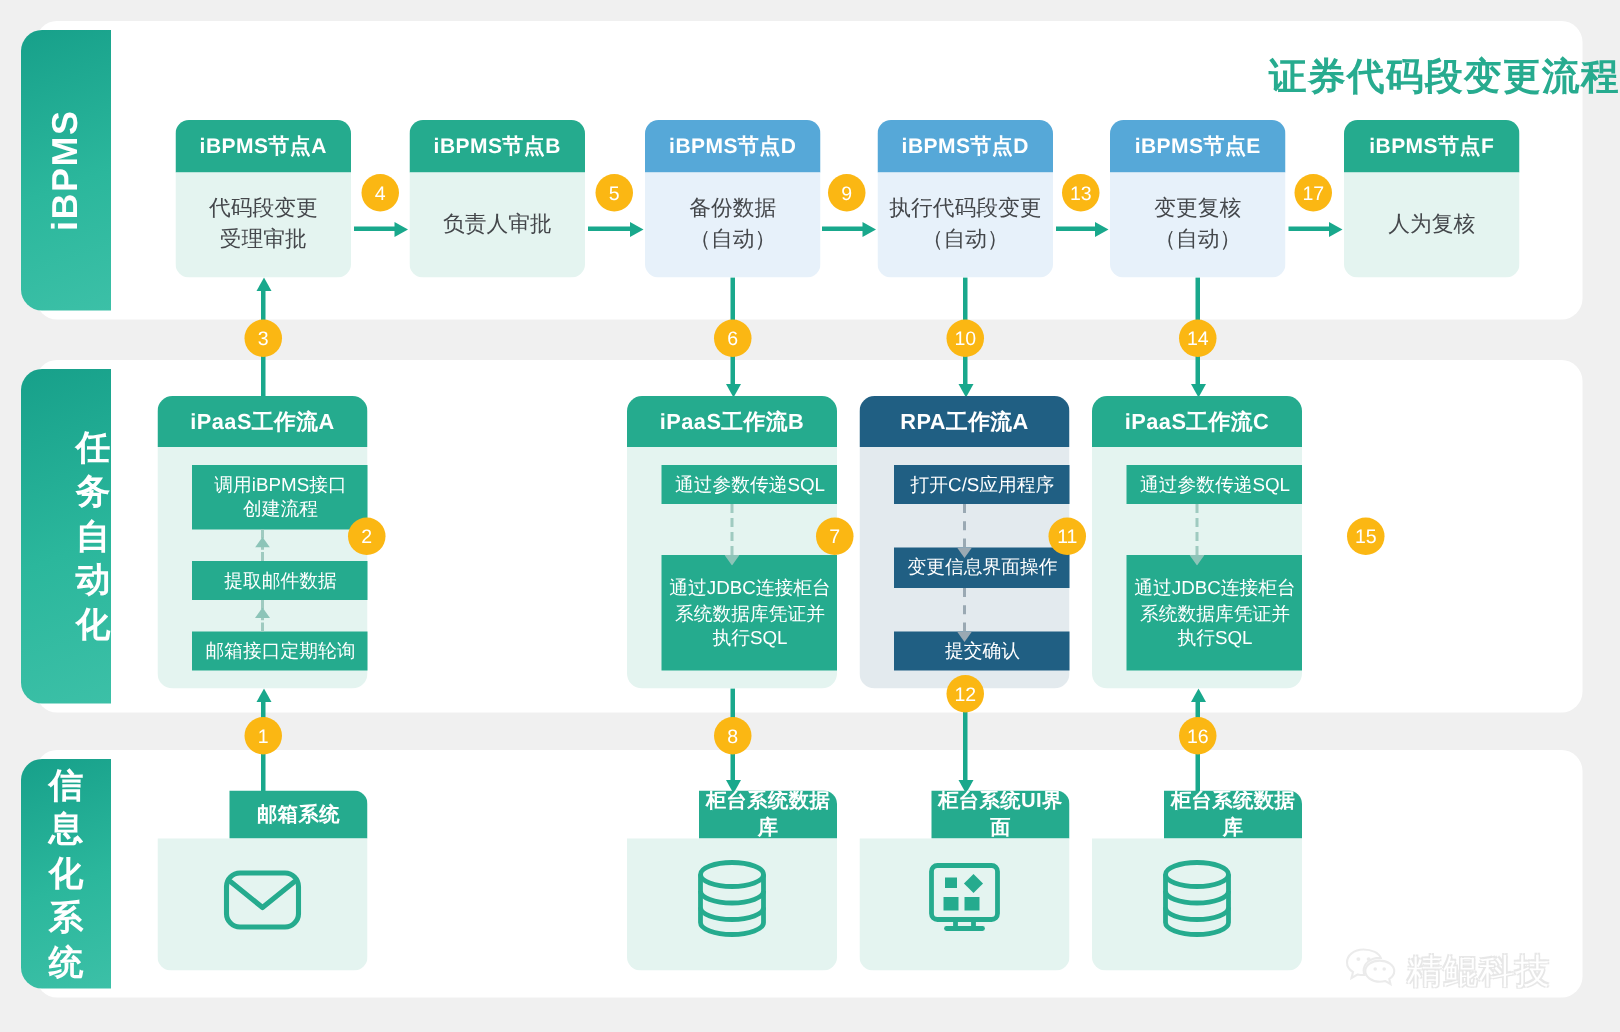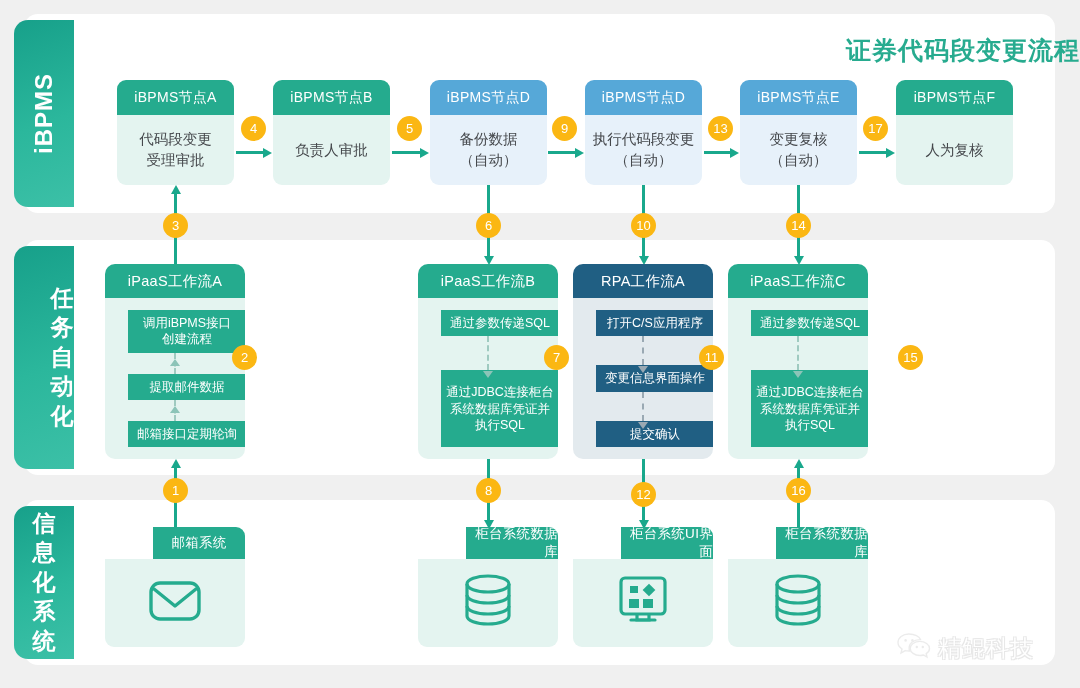--- a/index.html
+++ b/index.html
@@ -70,22 +70,22 @@
   .node {
     position: absolute;
     border-radius: 9px;
     overflow: hidden;
     z-index: 5;
     display: flex;
     flex-direction: column;
   }
   .node-head {
     color: #ffffff;
-    font-weight: normal;
-    text-align: right;
+    font-weight: bold;
+    text-align: center;
     display: flex;
     align-items: center;
     justify-content: center;
     letter-spacing: 0.3px;
   }
   .node-body {
     flex: 1;
     display: flex;
     align-items: center;
     justify-content: center;
@@ -408,21 +408,21 @@
   <div class="conn conn-v" style="left:174px; top:466px; height:62px;"></div>
   <div class="arrow arrow-u" style="left:170.5px; top:459px;"></div>
   <div class="badge" style="left:163px; top:478px;">1</div>
 
   <div class="conn conn-v" style="left:487px; top:459px; height:62px;"></div>
   <div class="arrow arrow-d" style="left:483.5px; top:520px;"></div>
   <div class="badge" style="left:476px; top:478px;">8</div>
 
   <div class="conn conn-v" style="left:642px; top:459px; height:62px;"></div>
   <div class="arrow arrow-d" style="left:638.5px; top:520px;"></div>
-  <div class="badge" style="left:631px; top:482px;">12</div>
+  <div class="badge" style="left:631px; top:450px;">12</div>
 
   <div class="conn conn-v" style="left:797px; top:466px; height:62px;"></div>
   <div class="arrow arrow-u" style="left:793.5px; top:459px;"></div>
   <div class="badge" style="left:786px; top:478px;">16</div>
 
   <div id="watermark">
     <span>
       <svg width="34" height="28" viewBox="0 0 34 28">
         <path d="M12 2 C5.5 2 1 6 1 10.6 C1 13.2 2.6 15.5 5 17 L4 21 L8.2 18.6 C9.4 18.9 10.7 19 12 19 C12.2 19 12.5 19 12.7 19 C12.3 18 12.1 17 12.1 16 C12.1 11.2 16.9 7.6 22.6 7.6 C22.9 7.6 23.2 7.6 23.5 7.6 C22.4 4.4 17.7 2 12 2 Z" fill="none" stroke="#dcdcdc" stroke-width="1.4"></path>
         <circle cx="8.6" cy="8.4" r="1.3" fill="#dcdcdc"></circle>

